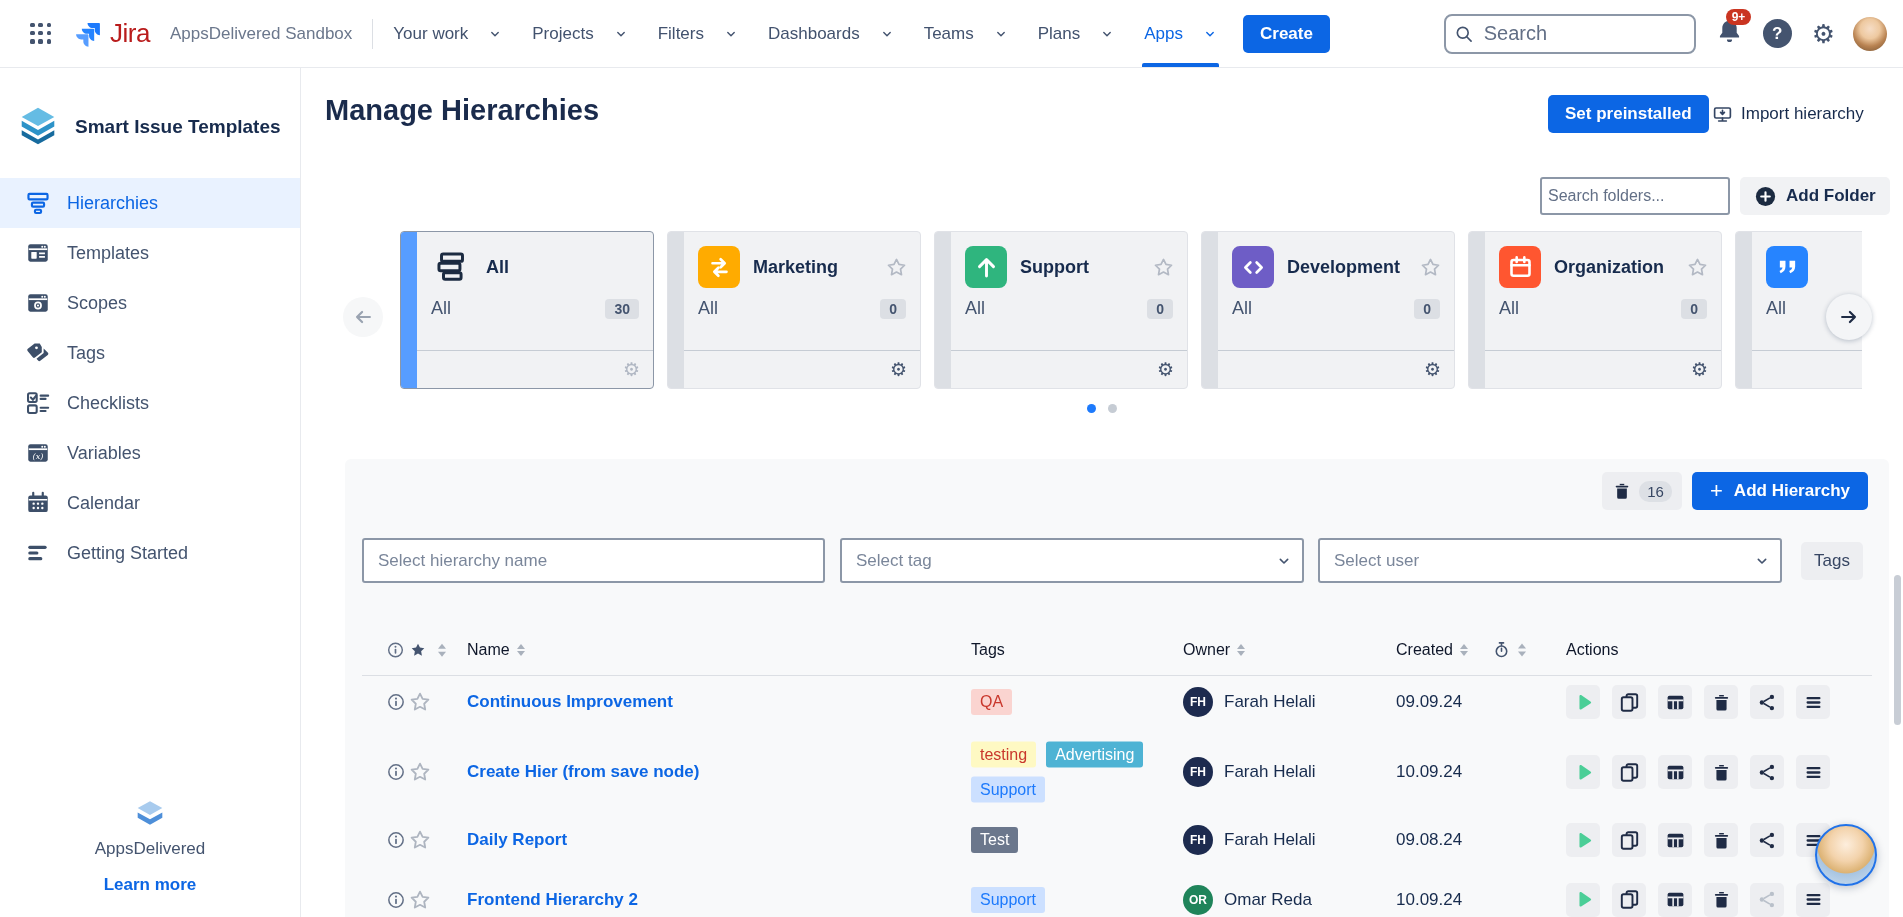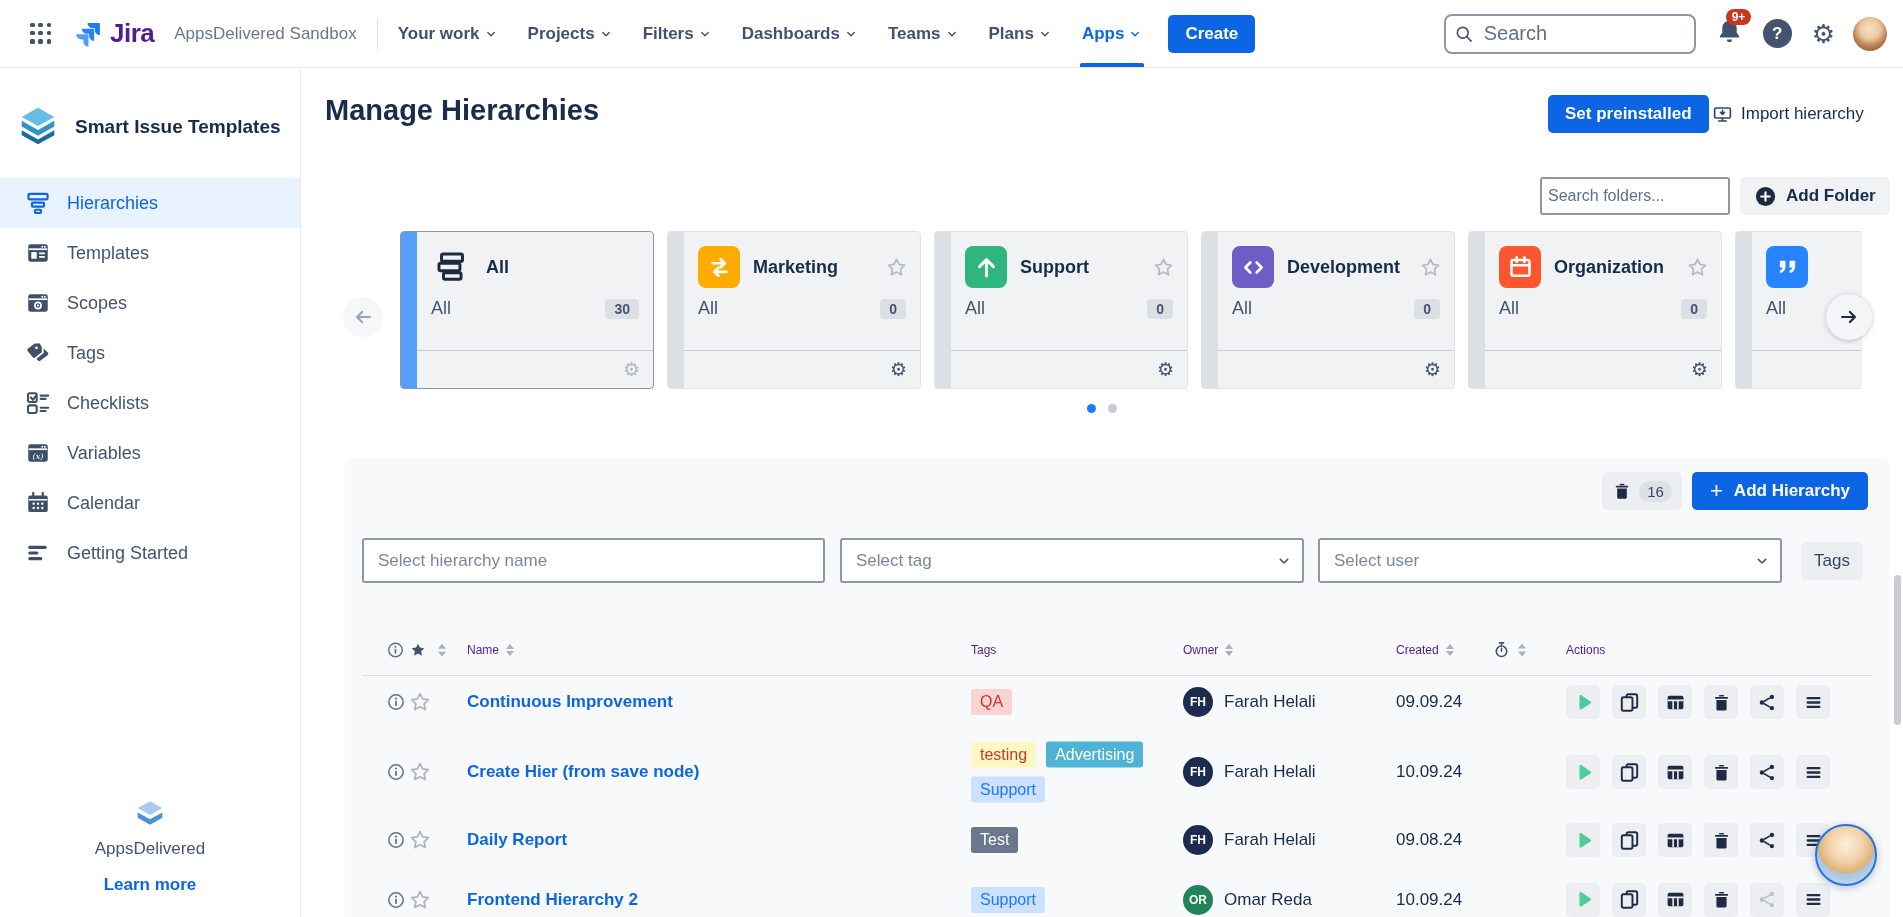--- a/index.html
+++ b/index.html
@@ -8,26 +8,26 @@
   .icon { display:inline-flex; align-items:center; justify-content:center; }
   .icon svg { display:block; }
 
   
   #topbar { position:absolute; top:0; left:0; right:0; height:68px; background:#fff;
     border-bottom:1px solid #E8EAEE; display:flex; align-items:center; padding:0 16px 0 30px; z-index:30; }
   .grid9 { width:22px; height:22px; display:grid; grid-template-columns:repeat(3,1fr); gap:3px; cursor:pointer; }
   .grid9 i { width:4.5px; height:4.5px; border-radius:1.5px; background:#44546F; }
   .logo-group { display:flex; align-items:center; gap:8px; margin-left:22px; cursor:pointer; }
   .logo-group .icon svg { width:28px; height:28px; }
-  .jira-word { font-size:26px; font-weight:700; color:#4c1d95; letter-spacing:-0.5px; }
+  .jira-word { font-size:26px; font-weight:400; color:#b91c1c; letter-spacing:-0.5px; }
   .site-name { margin-left:20px; font-size:17px; color:#6B778C; }
   .tb-divider { width:1px; height:30px; background:#DCDFE4; margin:0 20px; }
   #primary-nav { display:flex; align-items:center; gap:30px; height:100%; }
-  .nav-item { position:relative; height:100%; display:flex; align-items:center; gap:4px;
-    font-size:17px; font-weight:700; color:#42526E; cursor:pointer; }
+  .nav-item { position:relative; height:100%; display:flex; align-items:center; gap:20px;
+    font-size:17px; font-weight:400; color:#42526E; cursor:pointer; }
   .nav-item .chev svg { width:14px; height:14px; }
   .nav-item.active { color:#0C66E4; }
   .nav-item.active::after { content:""; position:absolute; left:-2px; right:-2px; bottom:0;
     height:4px; background:#0C66E4; border-radius:2px 2px 0 0; }
   .create-btn { margin-left:26px; height:38px; padding:0 17px; background:#0C66E4; color:#fff;
     font-size:17px; font-weight:600; border:none; border-radius:5px; cursor:pointer; }
   .tb-spacer { flex:1; }
   .tb-search { position:relative; width:252px; height:40px; }
   .tb-search input { width:100%; height:100%; border:2px solid #8C97A7; border-radius:8px;
     padding:0 10px 0 38px; font-size:20px; color:#172B4D; outline:none; background:#fff; }
@@ -133,21 +133,21 @@
   .flt.text input { padding-right:14px; }
   .flt .chev { position:absolute; right:12px; top:50%; transform:translateY(-50%); color:#44546F; pointer-events:none; }
   .flt .chev svg { width:16px; height:16px; }
   .flt-name { left:17px; width:463px; }
   .flt-tag { left:495px; width:464px; }
   .flt-user { left:973px; width:464px; }
   .clear-btn { position:absolute; left:1456px; top:83px; width:62px; height:38px; background:#EDEEF1;
     border:none; border-radius:5px; font-size:17px; color:#374663; cursor:pointer; }
 
   
-  .thead { position:absolute; left:0; top:171px; width:100%; height:40px; font-size:12px; color:#4c1d95; }
+  .thead { position:absolute; left:0; top:171px; width:100%; height:40px; font-size:16px; color:#0f172a; }
   .thead .hc { position:absolute; top:50%; transform:translateY(-50%); display:flex; align-items:center; }
   .h-info { left:41px; color:#626F86; } .h-info svg { width:19px; height:19px; }
   .h-star { left:64px; color:#44546F; } .h-star svg { width:18px; height:18px; }
   .h-staranno { left:86px; }
   .h-name { left:122px; } .h-tags { left:626px; } .h-owner { left:838px; }
   .h-created { left:1051px; } .h-clock { left:1147px; color:#44546F; }
   .h-clock svg { width:19px; height:19px; }
   .h-actions { left:1221px; }
   .sort { display:inline-flex; flex-direction:column; gap:2.5px; margin-left:7px; }
   .sort i { width:0; height:0; border-left:4px solid transparent; border-right:4px solid transparent; }

